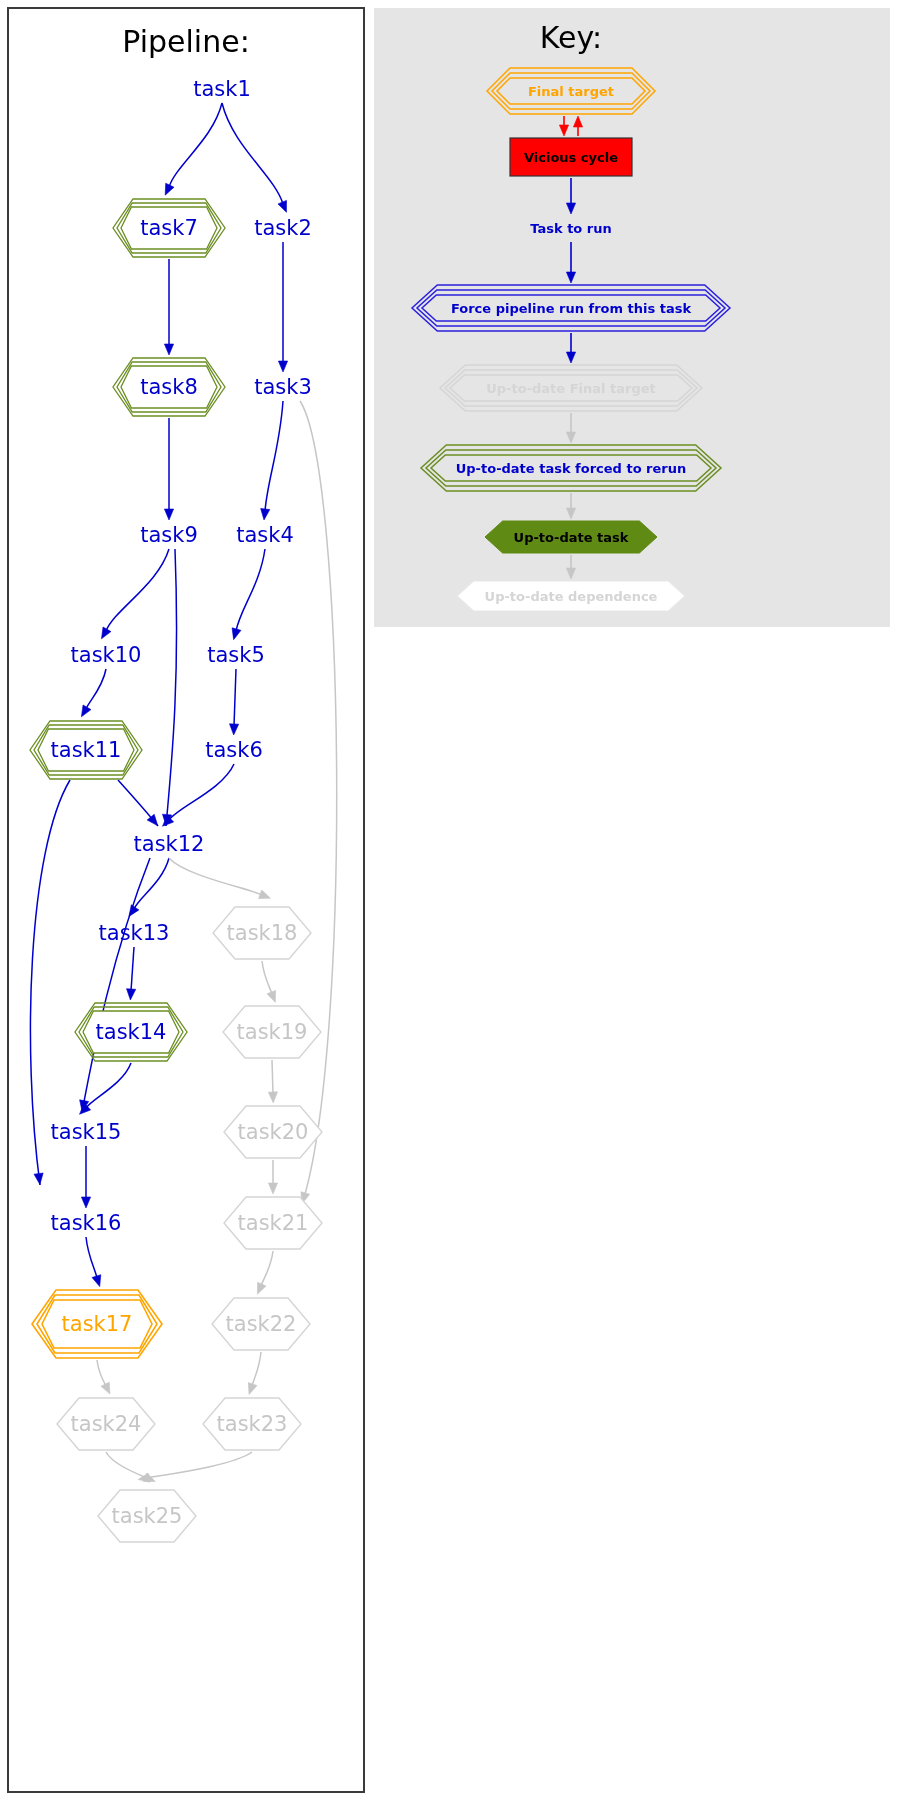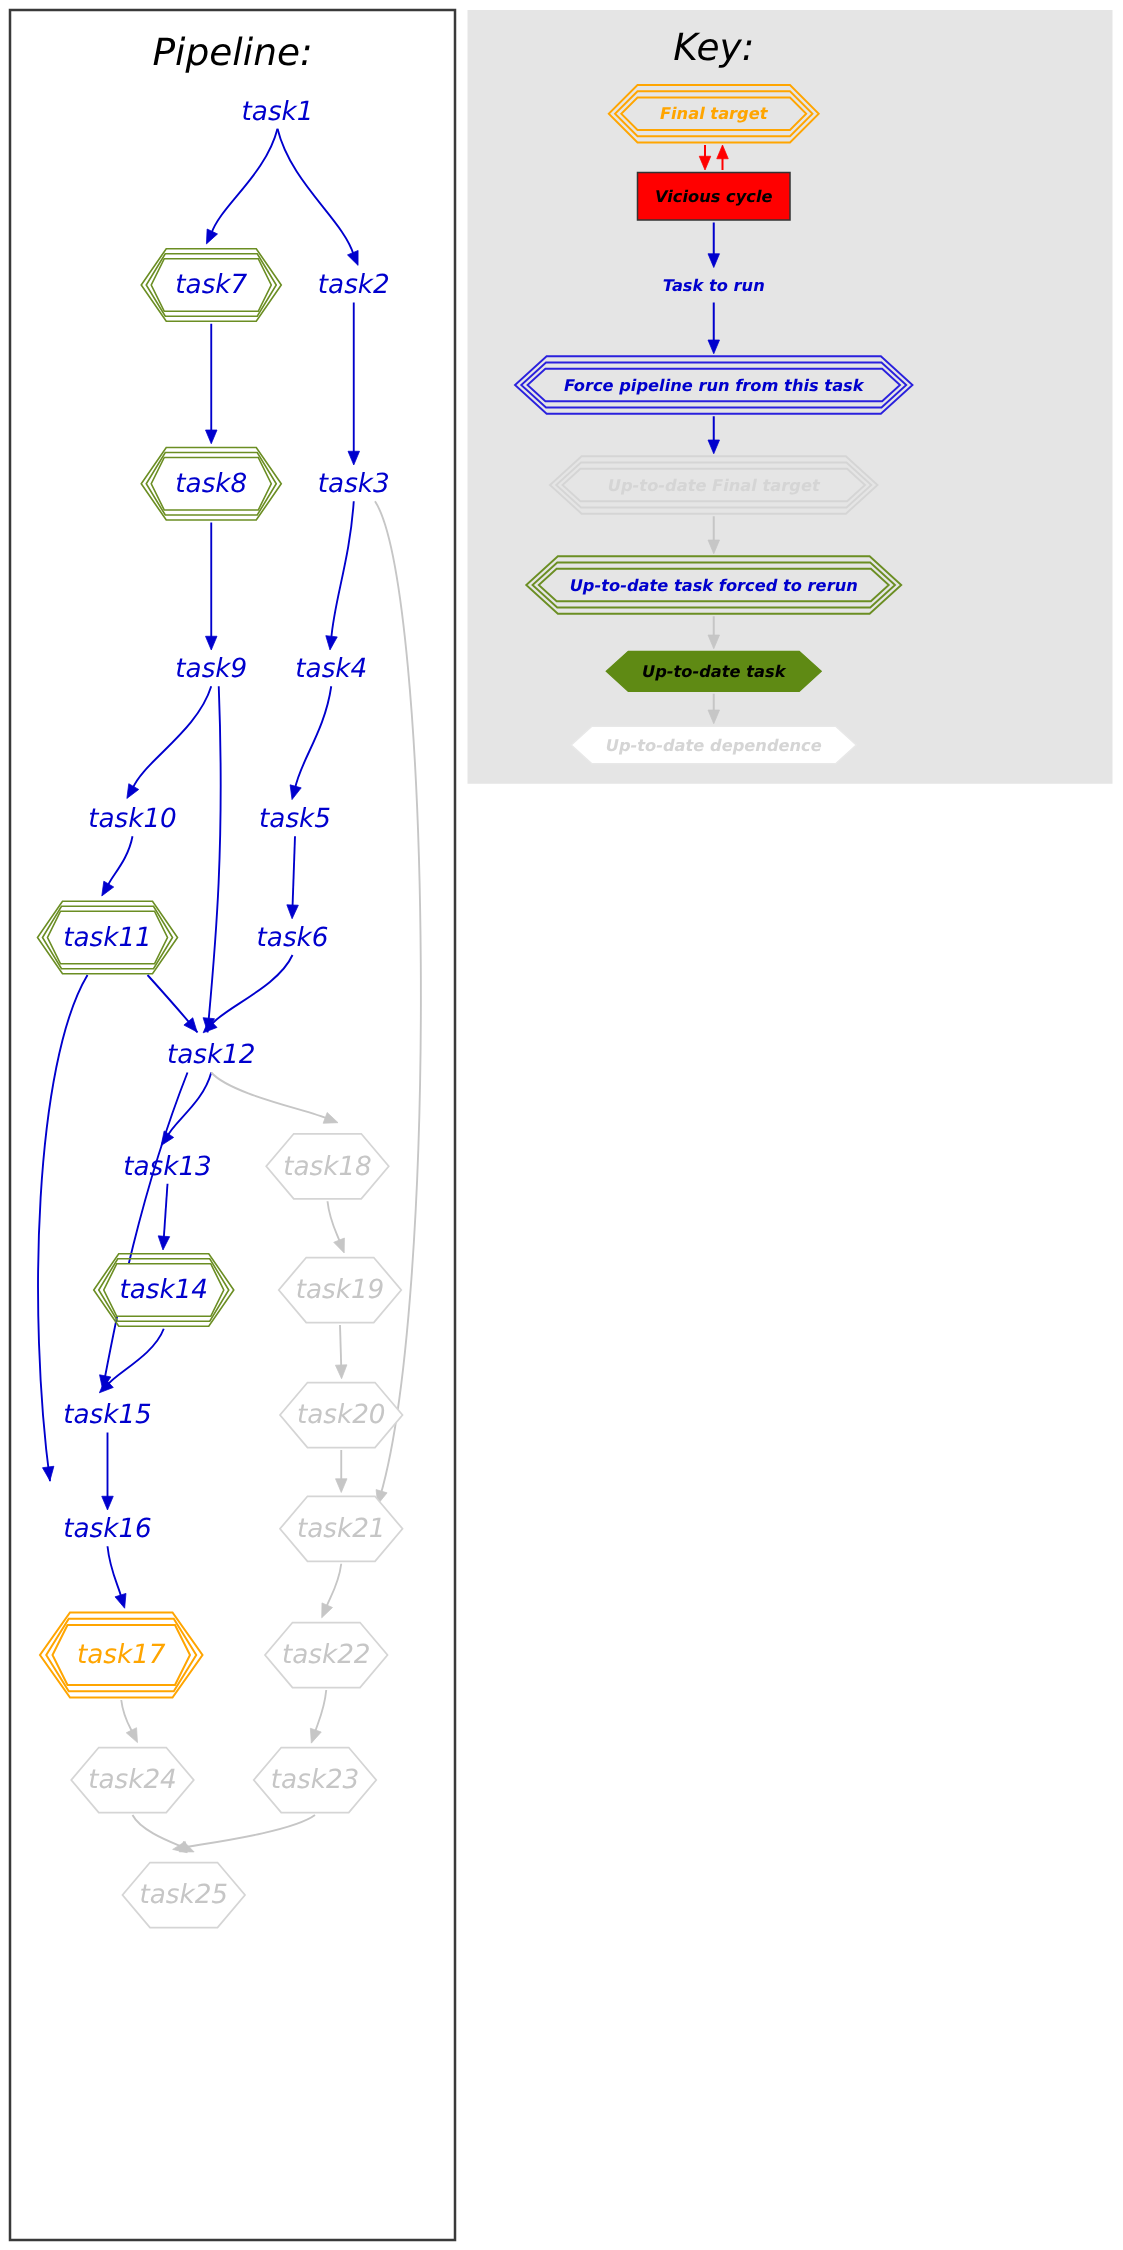--- a/index.html
+++ b/index.html
@@ -1,17 +1,17 @@
 <!DOCTYPE html>
 <html><head>
 <meta charset="utf-8">
 <style>
   html,body{margin:0;padding:0;background:#ffffff;}
   body{width:898px;height:1800px;font-family:"DejaVu Sans",sans-serif;overflow:hidden;}
-  #root{position:relative;width:898px;height:1800px;font-style:italic;}
+  #root{position:relative;width:898px;height:1800px;}
   svg{display:block;}
   .ttl{font-size:30px;fill:#000;text-anchor:middle;font-family:"DejaVu Sans",sans-serif;}
   .lbl{font-size:21px;text-anchor:middle;dominant-baseline:middle;font-family:"DejaVu Sans",sans-serif;}
   .lbl-blue{fill:#0000cd;}
   .lbl-grey{fill:#c6c6c6;}
   .lbl-orange{fill:#ffa500;}
   .keylbl{font-size:13px;text-anchor:middle;dominant-baseline:middle;font-weight:bold;font-family:"DejaVu Sans",sans-serif;}
   .k-blue{fill:#0000cd;}
   .k-orange{fill:#ffa500;}
   .k-grey{fill:#d5d5d5;}

